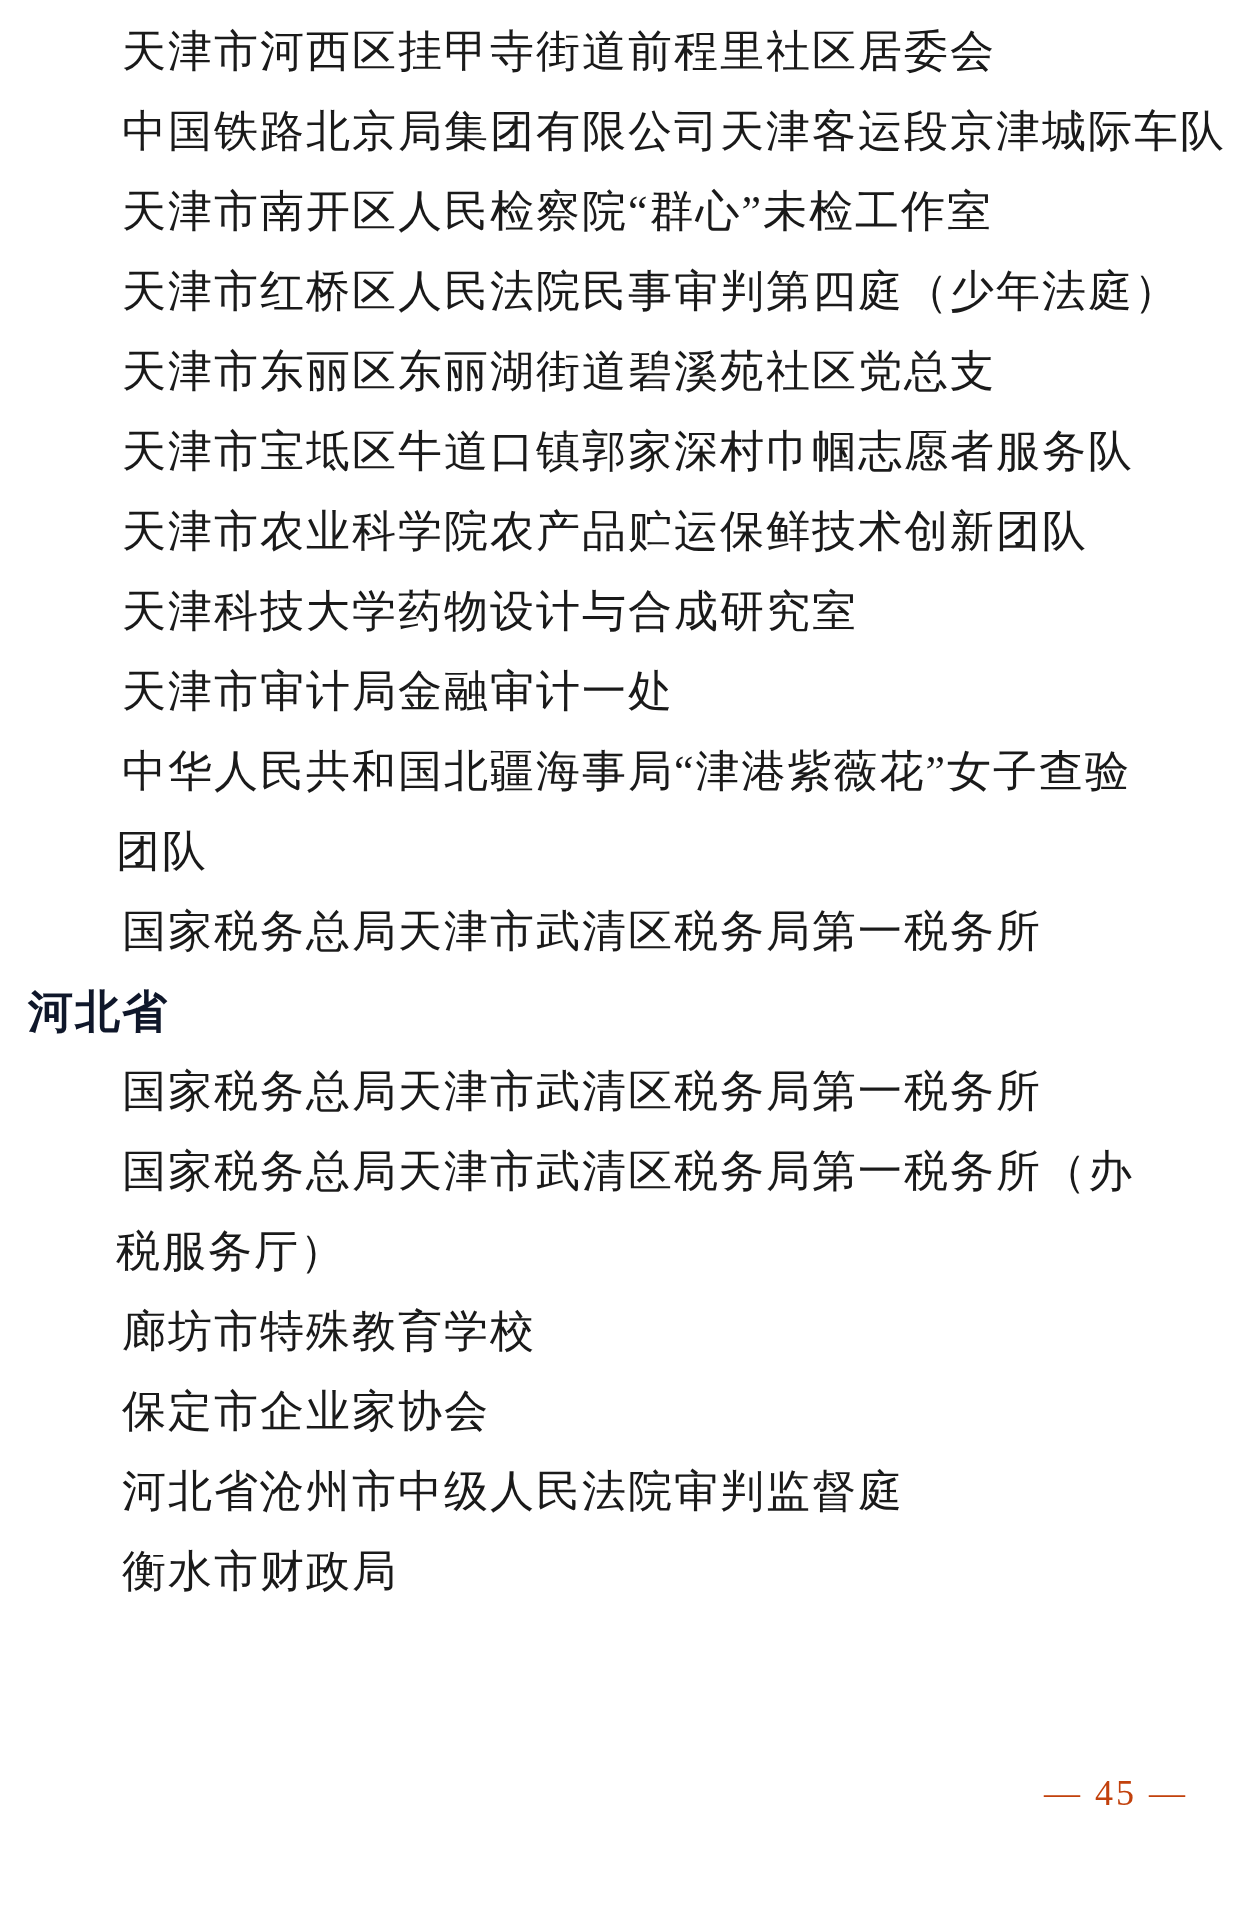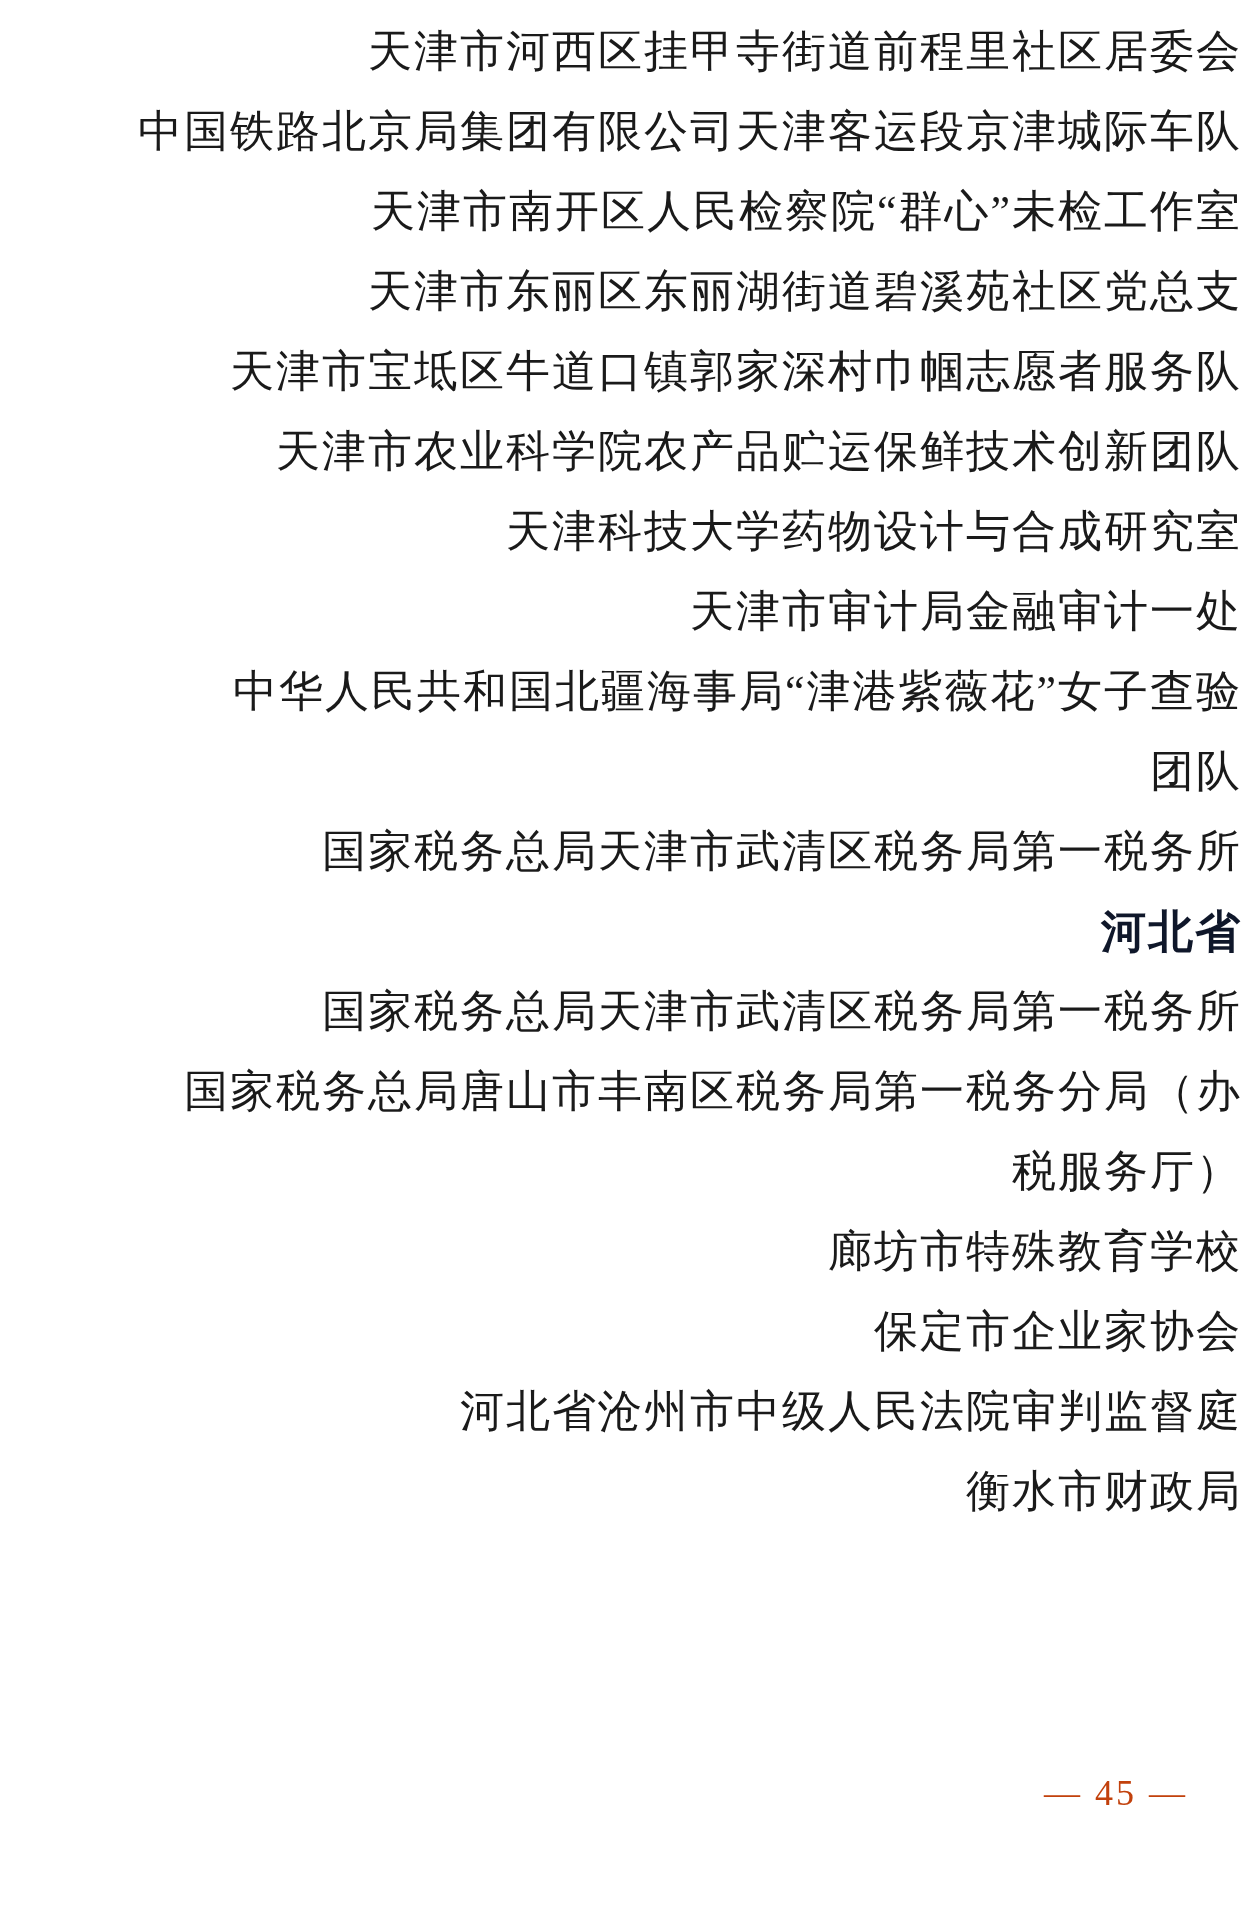--- a/index.html
+++ b/index.html
@@ -5,21 +5,20 @@
   html, body { margin: 0; padding: 0; background: #e8e8e8; }
   .page {
     position: relative;
     width: 1242px;
     height: 1921px;
     margin: 0 auto;
     background: #ffffff;
     color: #1a1a1a;
     font-family: "Liberation Serif", serif;
     overflow: hidden;
-    text-align: right;
   }
   .doc {
     padding-top: 12px;
   }
   .line {
     height: 80px;
     line-height: 80px;
     font-size: 44px;
     letter-spacing: 2px;
     white-space: nowrap;
@@ -56,20 +55,23 @@
         <div>
           <div class="line item-line-first">天津市河西区挂甲寺街道前程里社区居委会</div>
         </div>
         <div>
           <div class="line item-line-first">中国铁路北京局集团有限公司天津客运段京津城际车队</div>
         </div>
         <div>
           <div class="line item-line-first">天津市南开区人民检察院“群心”未检工作室</div>
         </div>
         <div>
+          <div class="line item-line-first">天津市红桥区人民法院民事审判第四庭（少年法庭）</div>
+        </div>
+        <div>
           <div class="line item-line-first">天津市东丽区东丽湖街道碧溪苑社区党总支</div>
         </div>
         <div>
           <div class="line item-line-first">天津市宝坻区牛道口镇郭家深村巾帼志愿者服务队</div>
         </div>
         <div>
           <div class="line item-line-first">天津市农业科学院农产品贮运保鲜技术创新团队</div>
         </div>
         <div>
           <div class="line item-line-first">天津科技大学药物设计与合成研究室</div>
@@ -86,21 +88,21 @@
         </div>
       </div>
 
     <div class="section-header">河北省</div>
 
     <div>
         <div>
           <div class="line item-line-first">国家税务总局天津市武清区税务局第一税务所</div>
         </div>
         <div>
-          <div class="line item-line-first">国家税务总局唐山市丰南区税务局第一税务分局（办</div>
+          <div class="line item-line-first">国家税务总局天津市武清区税务局第一税务所（办</div>
           <div class="line item-line-cont">税服务厅）</div>
         </div>
         <div>
           <div class="line item-line-first">廊坊市特殊教育学校</div>
         </div>
         <div>
           <div class="line item-line-first">保定市企业家协会</div>
         </div>
         <div>
           <div class="line item-line-first">河北省沧州市中级人民法院审判监督庭</div>

